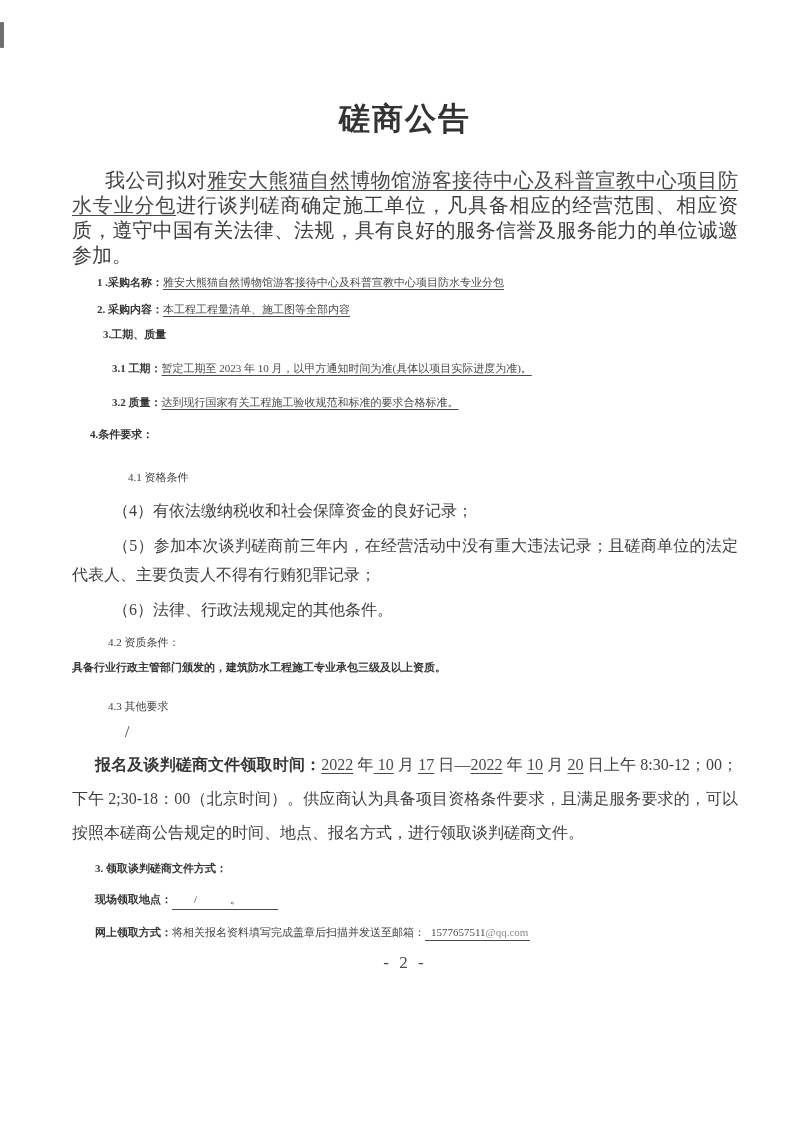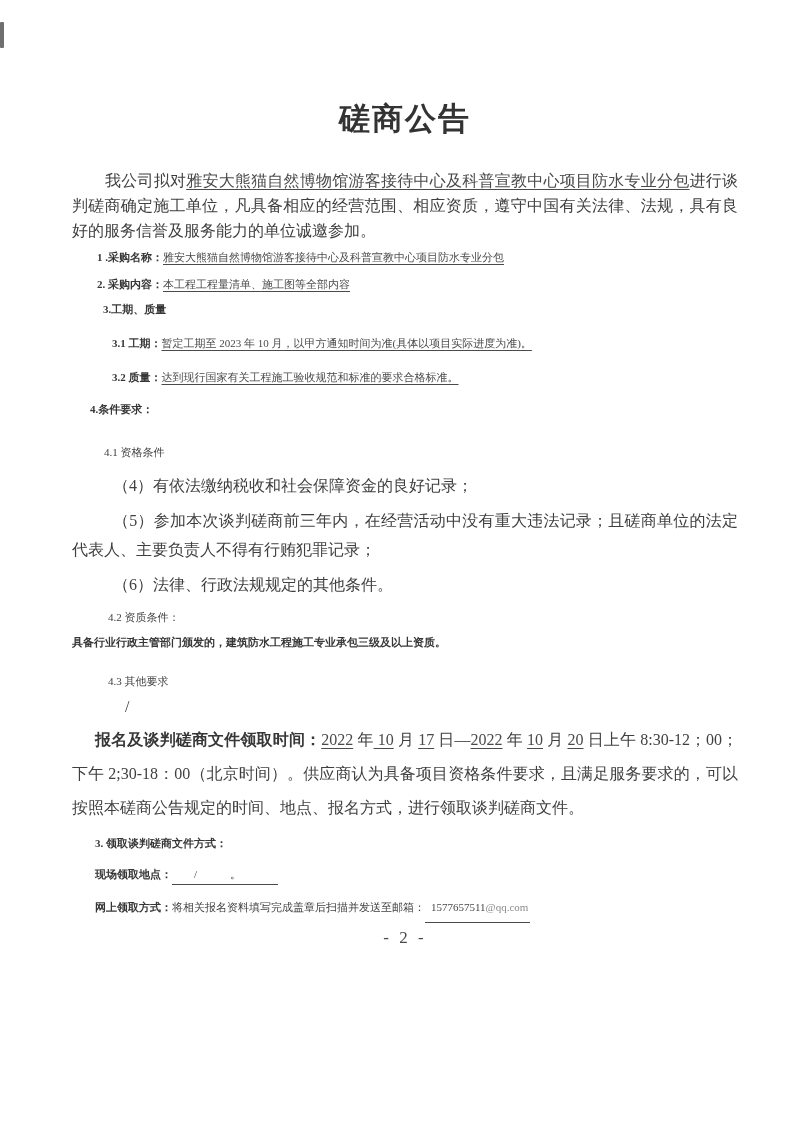--- a/index.html
+++ b/index.html
@@ -21,38 +21,38 @@
     text-align:center;
     font-size:31px;
     font-weight:bold;
     color:#333333;
     line-height:46px;
     letter-spacing:2px;
   }
   p{margin:0;}
   .intro{
     margin-top:26px;
-    font-size:16px;
+    font-size:20px;
     line-height:25px;
     text-indent:33px;
     text-align:justify;
   }
   .u{
     text-decoration:underline;
     text-underline-offset:3px;
     text-decoration-thickness:1px;
     color:#4a4a4a;
   }
   .b{font-weight:bold;color:#373737;}
   .line{font-size:11px;line-height:25px;}
   .item12{margin-left:25px;margin-top:2px;}
   .h3{margin-left:31px;margin-top:0;}
   .sub3{margin-left:40px;margin-top:9px;}
   .h4{margin-left:18px;margin-top:7px;}
-  .h41{margin-left:32px;margin-top:18px;}
+  .h41{margin-left:56px;margin-top:18px;}
   .cond{
     font-size:16px;line-height:29px;
     text-indent:41px;text-align:justify;
   }
   .c1{margin-top:4px;}
   .cn{margin-top:6px;}
   .h42{margin-left:36px;margin-top:6px;}
   .certline{margin-top:0;font-weight:bold;color:#373737;}
   .h43{margin-left:36px;margin-top:14px;}
   .slash{margin-left:53px;line-height:25px;font-size:16px;}
@@ -69,21 +69,21 @@
   .blank{
     display:inline-block;
     width:106px;
     border-bottom:1px solid #4a4a4a;
     white-space:pre;
     text-indent:0;
     line-height:20px;
   }
   .email-wrap{
     border-bottom:1px solid #4a4a4a;
-    padding:0 2px 9px 6px;
+    padding:0 2px 2px 6px;
   }
   .email-user{color:#4a4a4a;}
   .email-domain{color:#8a8a8a;}
   .page-number{
     margin-top:8px;
     text-align:center;
     font-size:17px;
     color:#4a4a4a;
     letter-spacing:3px;
   }

